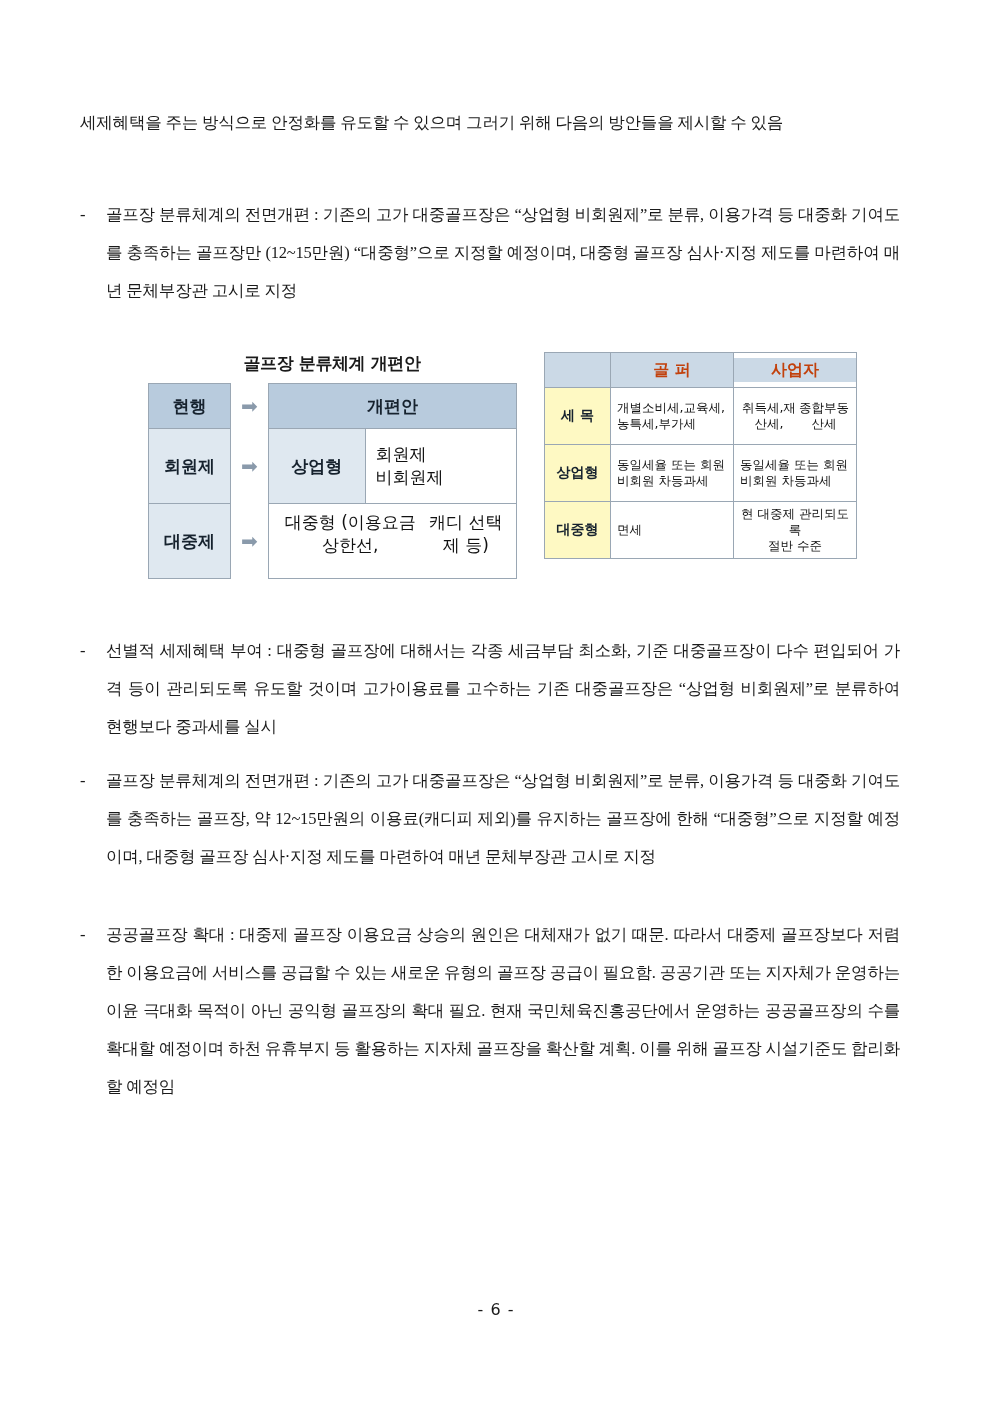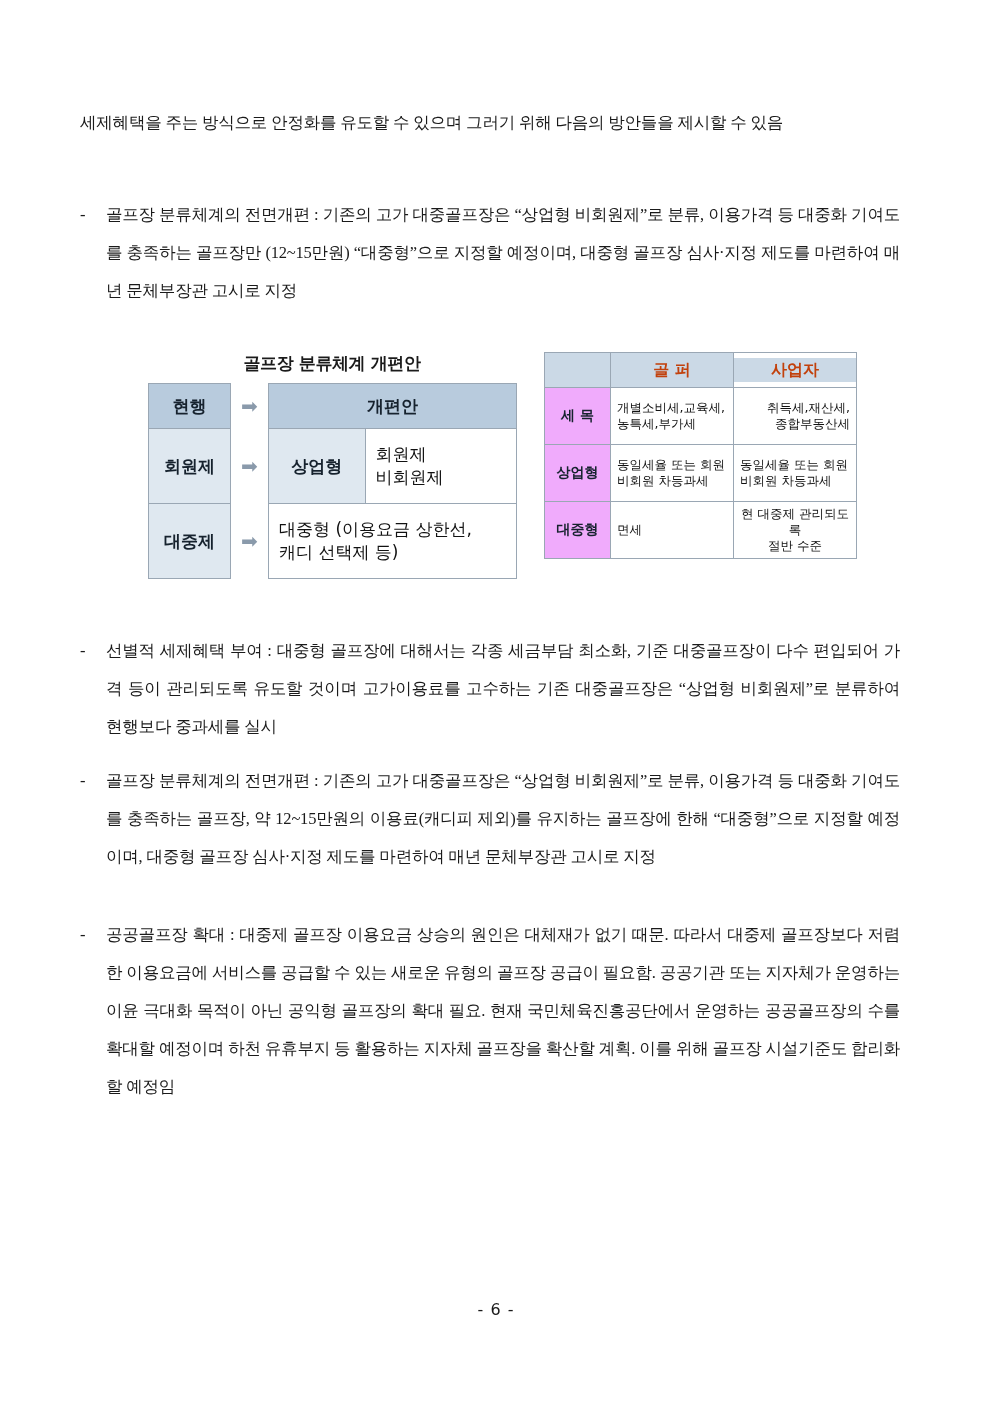--- a/index.html
+++ b/index.html
@@ -103,21 +103,21 @@
     font-size: 16px;
     color: #c2410c;
   }
   .lbl-blue {
     background: #dfe8f0;
     font-weight: bold;
     font-size: 17px;
     color: #16222e;
   }
   .lbl-blue-sm {
-    background: #f0abfc;
+    background: #fef9c3;
     font-weight: bold;
     font-size: 14px;
     color: #16222e;
     text-align: center;
   }
   .plain {
     background: #ffffff;
     font-size: 17px;
     color: #111;
   }
@@ -228,21 +228,21 @@
           <tr>
             <td>
               <div class="cell lbl-blue" style="height:74px;">대중제</div>
             </td>
             <td class="arrow-cell">
               <div class="cell" style="height:74px;">
                 <span class="arrow">➡</span>
               </div>
             </td>
             <td>
-              <div class="cell plain" style="height:74px;display:flex;flex-direction:column;justify-content:center;align-items:flex-start;padding-left:10px;">
+              <div class="cell plain" style="height:74px;display:flex;flex-direction:row;justify-content:center;align-items:flex-start;padding-left:10px;">
                 <div>대중형 (이용요금 상한선,</div>
                 <div>캐디 선택제 등)</div>
               </div>
             </td>
           </tr>
         </tbody>
       </table>
     </div>
 
     <div class="fig-col-right">
@@ -268,21 +268,21 @@
             <td>
               <div class="cell lbl-blue-sm" style="height:56px;">세 목</div>
             </td>
             <td>
               <div class="cell plain-sm" style="height:56px;display:flex;flex-direction:column;justify-content:center;align-items:flex-start;padding-left:6px;">
                 <div>개별소비세,교육세,</div>
                 <div>농특세,부가세</div>
               </div>
             </td>
             <td>
-              <div class="cell plain-sm" style="height:56px;display:flex;flex-direction:column;justify-content:center;align-items:flex-end;padding-left:6px;">
+              <div class="cell plain-sm" style="height:56px;display:flex;flex-direction:row;justify-content:center;align-items:center;padding-left:6px;">
                 <div>취득세,재산세,</div>
                 <div>종합부동산세</div>
               </div>
             </td>
           </tr>
           <tr>
             <td>
               <div class="cell lbl-blue-sm" style="height:56px;">상업형</div>
             </td>
             <td>

